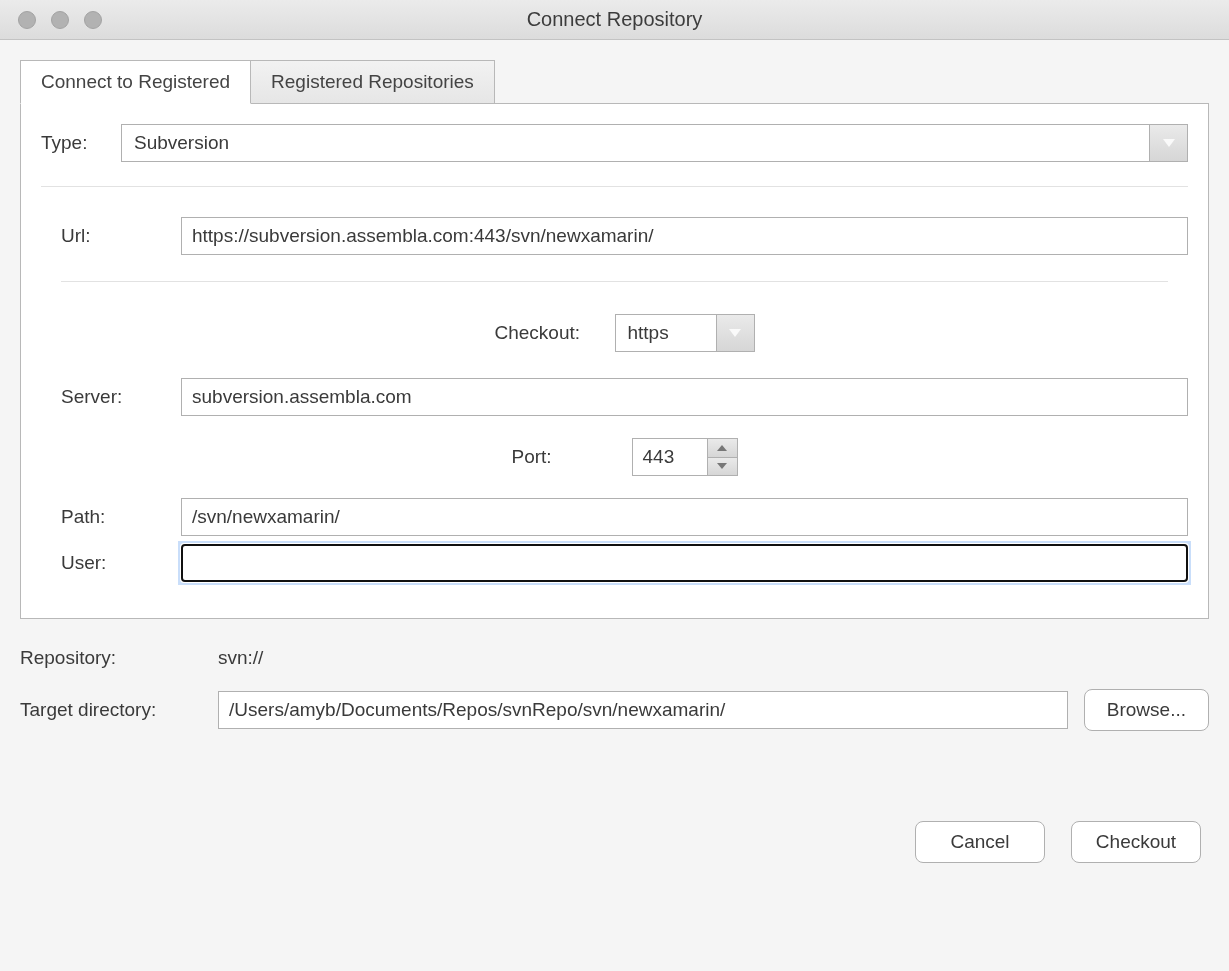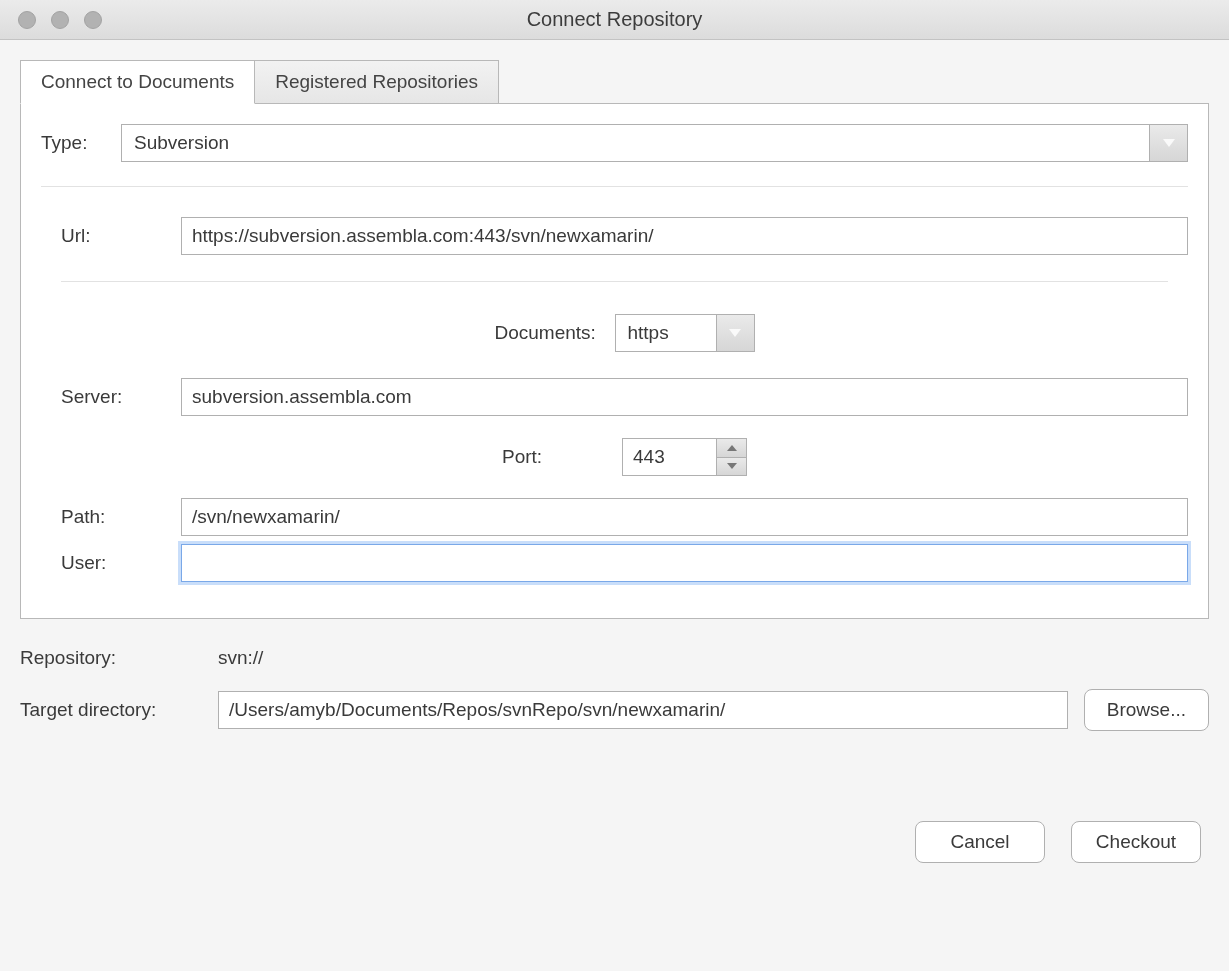--- a/index.html
+++ b/index.html
@@ -140,21 +140,21 @@
       display: flex;
       align-items: center;
       justify-content: center;
     }
     .dd-btn svg { width: 12px; height: 8px; }
     
     .spinner {
       display: flex;
       height: 38px;
       border: 1px solid #b0b0b0;
-      width: 125px;
+      width: 106px;
     }
     .spinner .sp-text {
       background: #fff;
       padding: 0 10px;
       display: flex;
       align-items: center;
       flex: 1;
       font-size: 19px;
     }
     .spinner .sp-btns {
@@ -215,21 +215,21 @@
     <div class="traffic-light"></div>
     <div class="traffic-light"></div>
   </div>
   <div class="title">Connect Repository</div>
 </div>
 
 <div class="content">
 
   <div class="tab-wrap">
     <div class="tabs">
-      <div class="tab active">Connect to Documents</div>
+      <div class="tab active">Connect to Registered</div>
       <div class="tab inactive">Registered Repositories</div>
     </div>
 
     <div class="panel">
 
       <div class="row">
         <div class="label" style="width:80px">Type:</div>
         <div class="dropdown full">
           <div class="dd-text">Subversion</div>
           <div class="dd-btn">
@@ -243,21 +243,21 @@
       <hr class="hr">
 
       <div class="row indent">
         <div class="label">Url:</div>
         <input class="text-input" value="https://subversion.assembla.com:443/svn/newxamarin/" style="">
       </div>
 
       <hr class="hr2">
 
       <div class="row indent" style="margin-bottom:26px">
-        <div class="label">Documents:</div>
+        <div class="label">Checkout:</div>
         <div class="dropdown small">
           <div class="dd-text">https</div>
           <div class="dd-btn">
             <svg viewBox="0 0 12 8">
                 <polygon points="0,0 12,0 6,8" fill="#fafafa"></polygon>
               </svg>
           </div>
         </div>
       </div>
 

